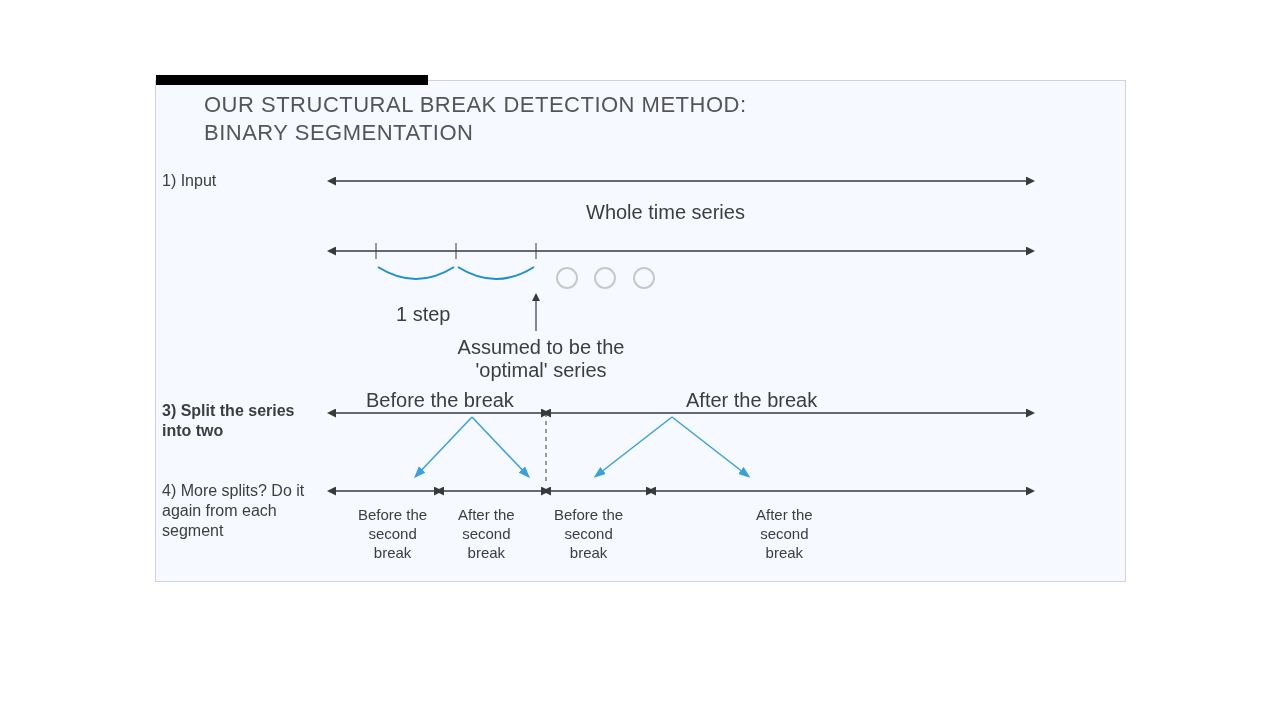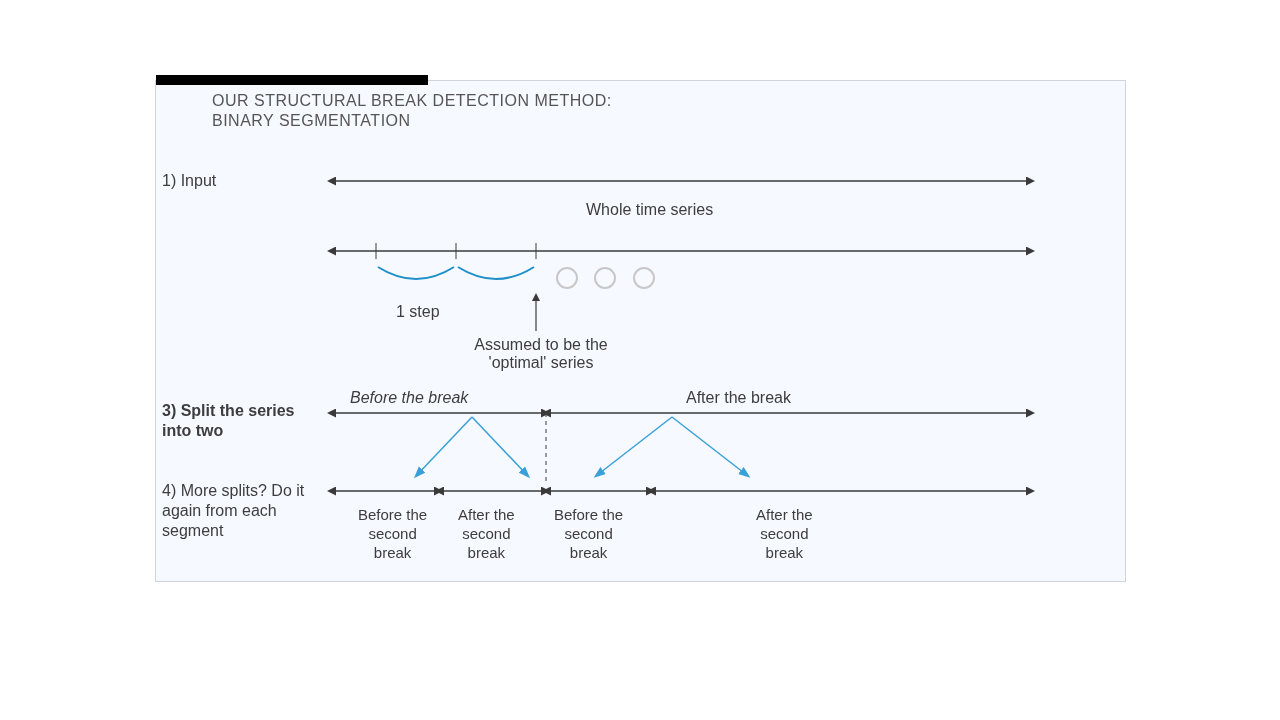--- a/index.html
+++ b/index.html
@@ -24,37 +24,37 @@
   .top-black {
     position: absolute;
     left: 0;
     top: -6px;
     width: 272px;
     height: 10px;
     background: #000;
   }
   .title {
     position: absolute;
-    left: 56px;
+    left: 48px;
     top: 10px;
-    font-size: 16px;
+    font-size: 22px;
     letter-spacing: 0.5px;
     line-height: 1.25;
     color: #555;
   }
   .step-label {
     position: absolute;
     left: 6px;
     width: 160px;
     font-size: 16px;
     line-height: 1.25;
   }
   .ann {
     position: absolute;
-    font-size: 16px;
+    font-size: 20px;
     text-align: center;
     white-space: nowrap;
   }
   .ann.small {
     font-size: 15px;
   }
   svg.diagram {
     position: absolute;
     left: 0;
     top: 0;
@@ -90,21 +90,21 @@
   <div class="step-label" style="top:320px;font-weight:bold;">3) Split the series into two</div>
   <div class="step-label" style="top:400px;">4) More splits? Do it again from each segment</div>
 
   <div class="ann" style="left:430px; top:120px;">Whole time series</div>
   <div class="ann" style="left:233px; top:222px;margin-left:7px;">1 step</div>
   <div class="ann" style="left:285px; top:255px; width:200px;">
     <span>Assumed to be the</span><br>
     <span>'optimal' series</span>
   </div>
 
-  <div class="ann" style="left:194px; top:308px;font-style:italic;">Before the break</div>
+  <div class="ann" style="left:210px; top:308px;">Before the break</div>
   <div class="ann" style="left:530px; top:308px;">After the break</div>
 
   <div class="ann small" style="left:202px; top:425px; line-height:1.25;">
     <span>Before the</span><br>
     <span>second</span><br>
     <span>break</span>
   </div>
   <div class="ann small" style="left:302px; top:425px; line-height:1.25;">
     <span>After the</span><br>
     <span>second</span><br>

